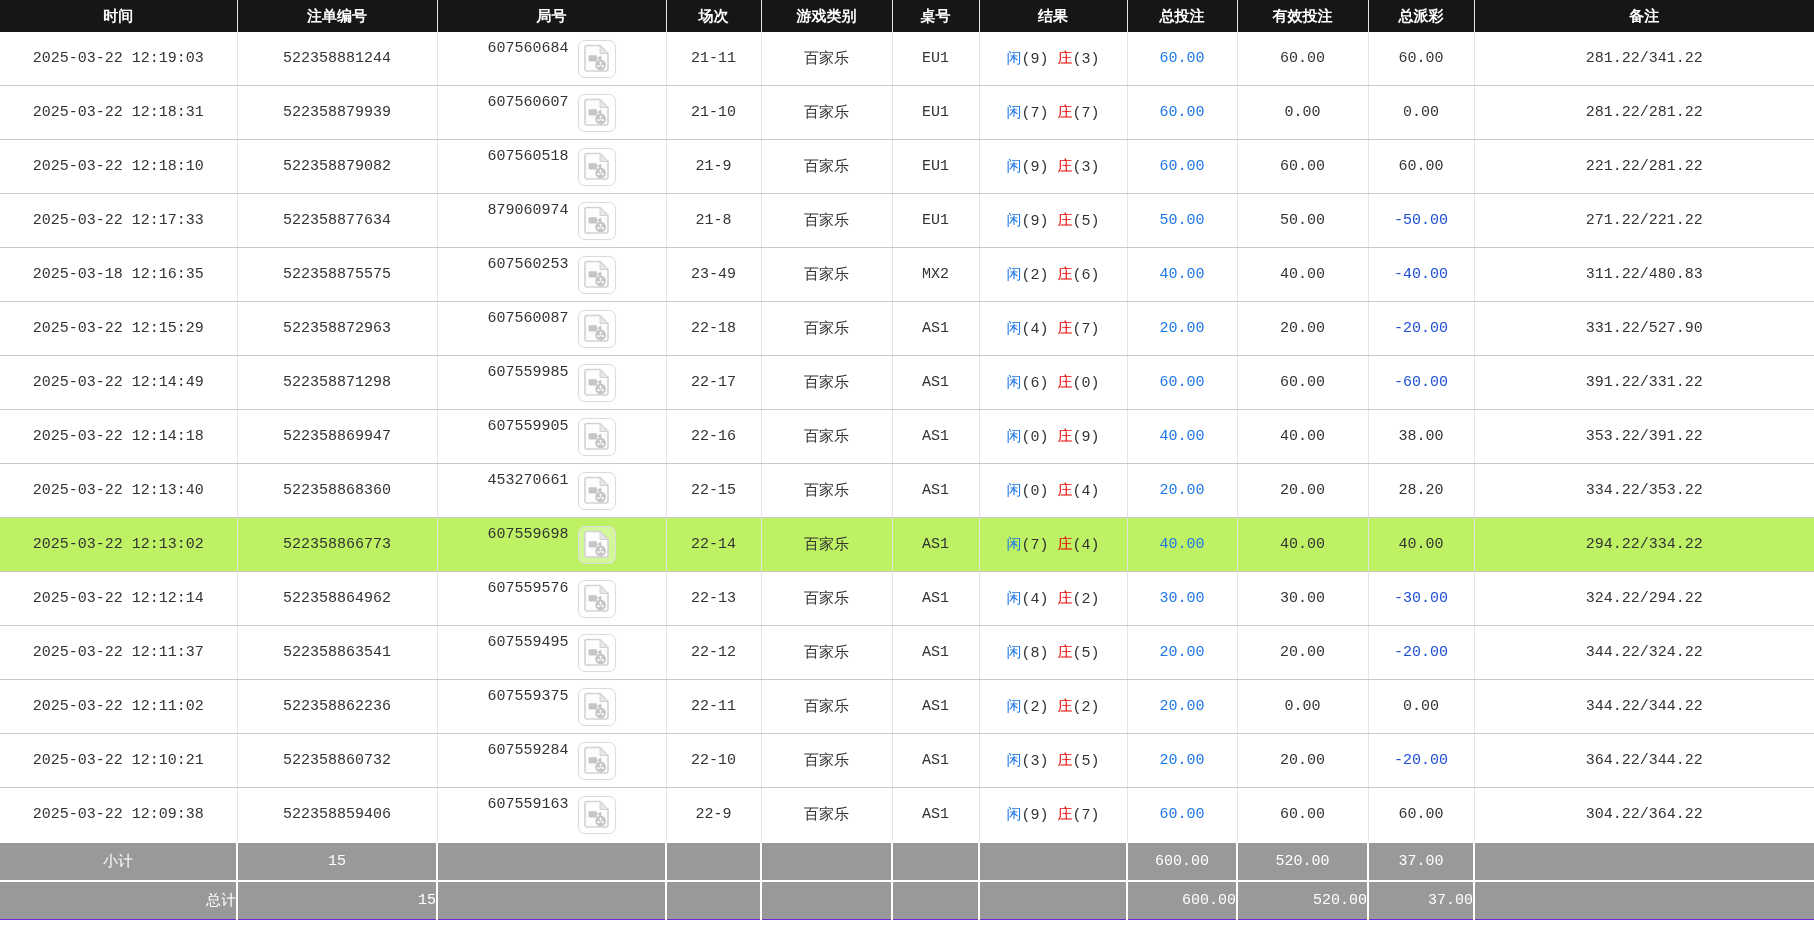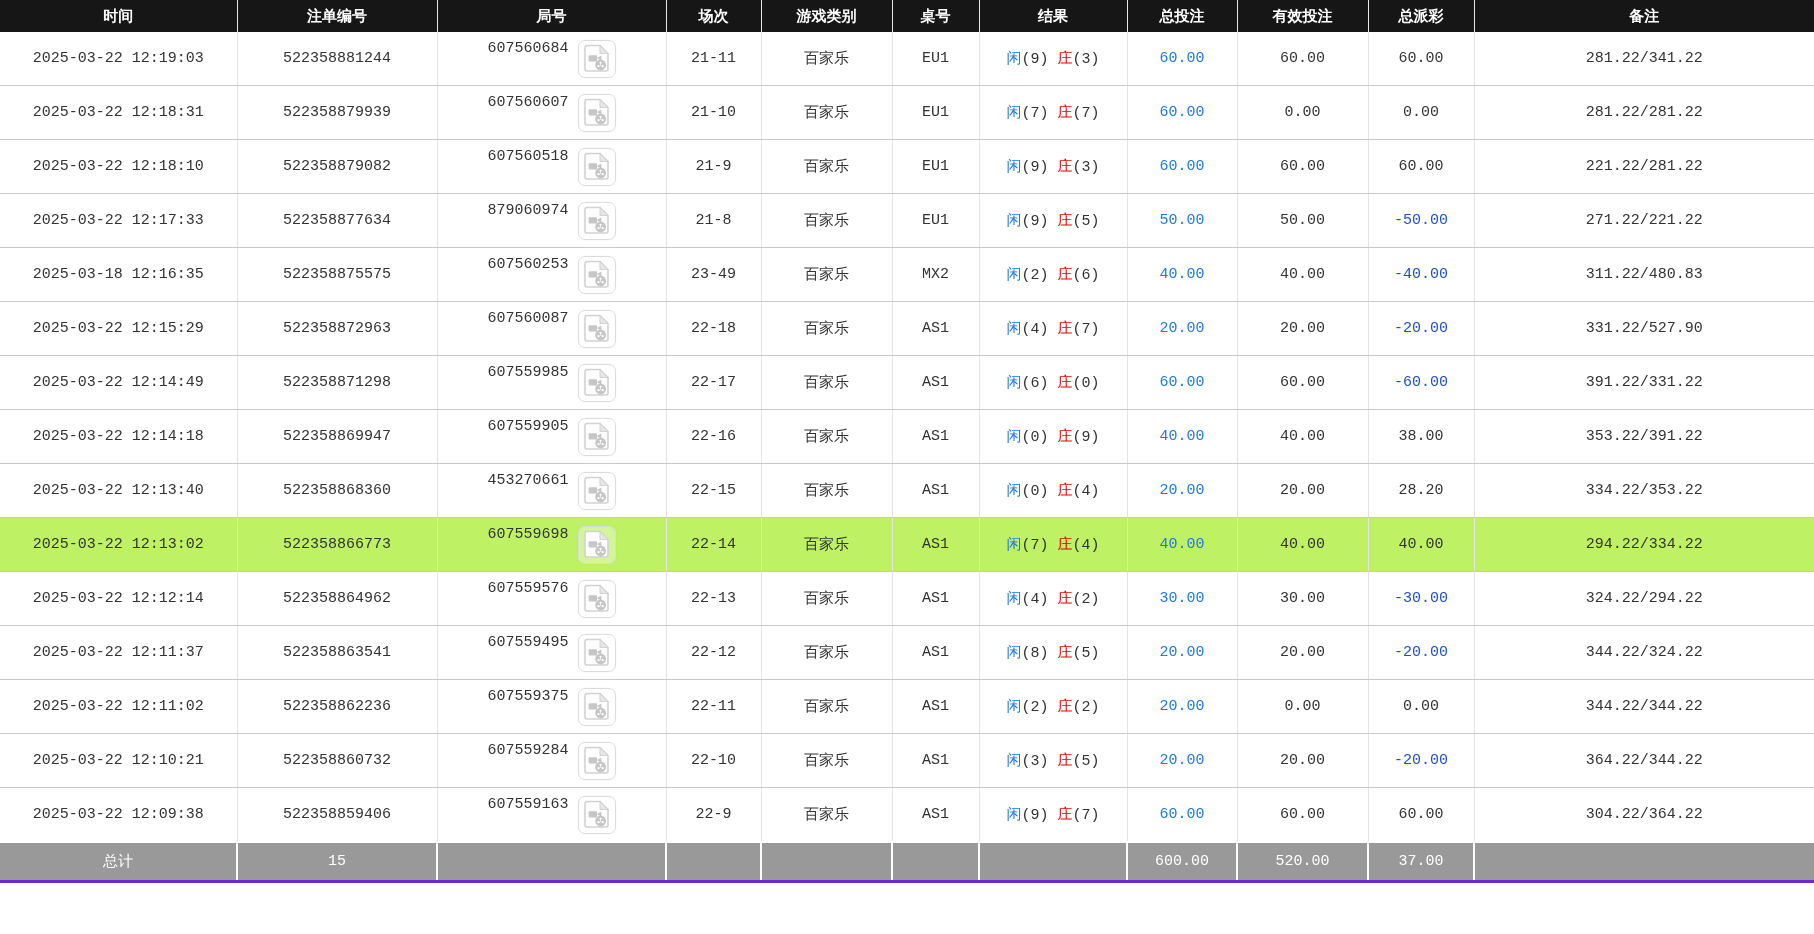--- a/index.html
+++ b/index.html
@@ -46,21 +46,21 @@
     justify-content:center;cursor:pointer;padding:0;box-shadow:0 0 0 1px rgba(0,0,0,0.01);
   }
 
   tfoot td{
     height:37px;padding:0;text-align:center;vertical-align:middle;
     font-size:15px;color:#fff;background:#999999;
     border:2px solid #ffffff;
   }
   tfoot tr td:first-child{border-left:none;}
   tfoot tr td:last-child{border-right:none;}
-  tfoot tr:last-child td{border-bottom:3px solid #6d28d9;}
+  tfoot tr:last-child td{border-bottom:1px solid #6d28d9;text-align:right;}
 </style>
 </head>
 <body>
 
 <table>
   <colgroup>
     <col class="c-time">
       <col class="c-betid">
       <col class="c-round">
       <col class="c-session">
@@ -534,26 +534,39 @@
         <td>AS1</td>
         <td><span class="player-label">闲</span><span class="result-num">(9)</span> <span class="banker-label">庄</span><span class="result-num">(7)</span></td>
         <td><span class="blue">60.00</span></td>
         <td>60.00</td>
         <td><span>60.00</span></td>
         <td>304.22/364.22</td>
       </tr>
     </tbody>
   <tfoot>
       <tr>
-        <td>总计</td>
+        <td>小计</td>
         <td>15</td>
         <td></td>
         <td></td>
         <td></td>
         <td></td>
         <td></td>
         <td>600.00</td>
         <td>520.00</td>
         <td>37.00</td>
         <td></td>
       </tr>
+      <tr>
+        <td>总计</td>
+        <td>15</td>
+        <td></td>
+        <td></td>
+        <td></td>
+        <td></td>
+        <td></td>
+        <td>600.00</td>
+        <td>520.00</td>
+        <td>37.00</td>
+        <td></td>
+      </tr>
     </tfoot>
 </table>
 
 </body></html>

